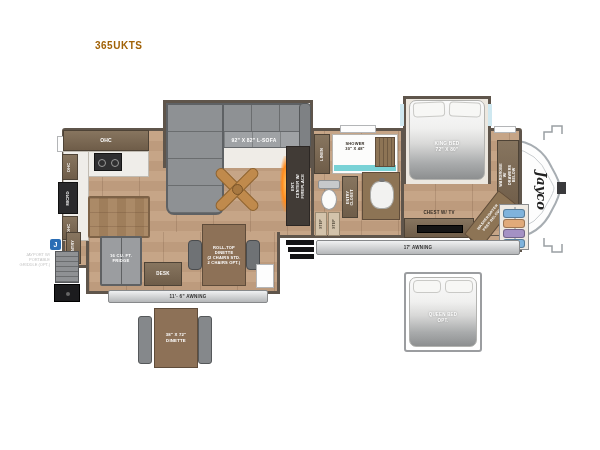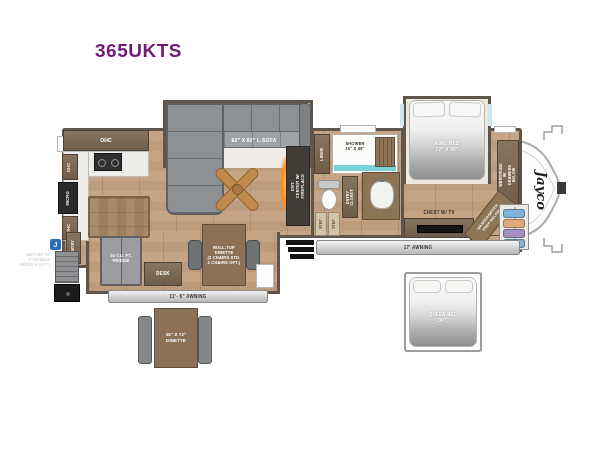--- a/index.html
+++ b/index.html
@@ -34,21 +34,21 @@
   .shirt{width:22px;height:9px;border-radius:3px;border:1px solid rgba(0,0,0,.3);}
   .blade{width:56px;height:11px;border-radius:6px;background:#c08a4c;border:1px solid #8f6430;}
   .chair{background:#6f7275;border:1px solid #4a4c4e;border-radius:4px;}
   .win{background:#fdfdfd;border:1px solid #b3b5b7;}
 </style>
 </head>
 <body>
 
 <div class="plan">
 
-  <div class="abs" style="left:95px;top:40px;font-size:19px;font-weight:700;color:#701a75;letter-spacing:.5px;">365UKTS</div>
+  <div class="abs" style="left:95px;top:40px;font-size:10px;font-weight:700;color:#a16207;letter-spacing:.5px;">365UKTS</div>
 
   <svg class="abs" style="left:510px;top:124px;" width="58" height="132" viewBox="0 0 58 132">
     <path d="M2 16 Q30 18 42 44 Q50 58 50 64 Q50 72 42 86 Q30 112 2 114 Z" fill="#fdfdfd" stroke="#a7adb2" stroke-width="2"></path>
     <path d="M2 24 Q28 28 38 52 Q44 62 44 64 Q44 68 38 78 Q28 102 2 106" fill="none" stroke="#c9cdd0" stroke-width="1"></path>
     <polyline points="34,16 34,8 42,8 42,2 52,2 52,10" fill="none" stroke="#9aa0a4" stroke-width="1.5"></polyline>
     <polyline points="34,114 34,122 42,122 42,128 52,128 52,120" fill="none" stroke="#9aa0a4" stroke-width="1.5"></polyline>
     <rect x="47" y="58" width="9" height="12" fill="#3a3a3c"></rect>
   </svg>
   <div class="abs vwrap" style="left:528px;top:158px;width:26px;height:64px;">
     <span style="transform:rotate(90deg);font-family:'DejaVu Serif',serif;font-style:italic;font-weight:700;font-size:13px;color:#222;">Jayco</span>

